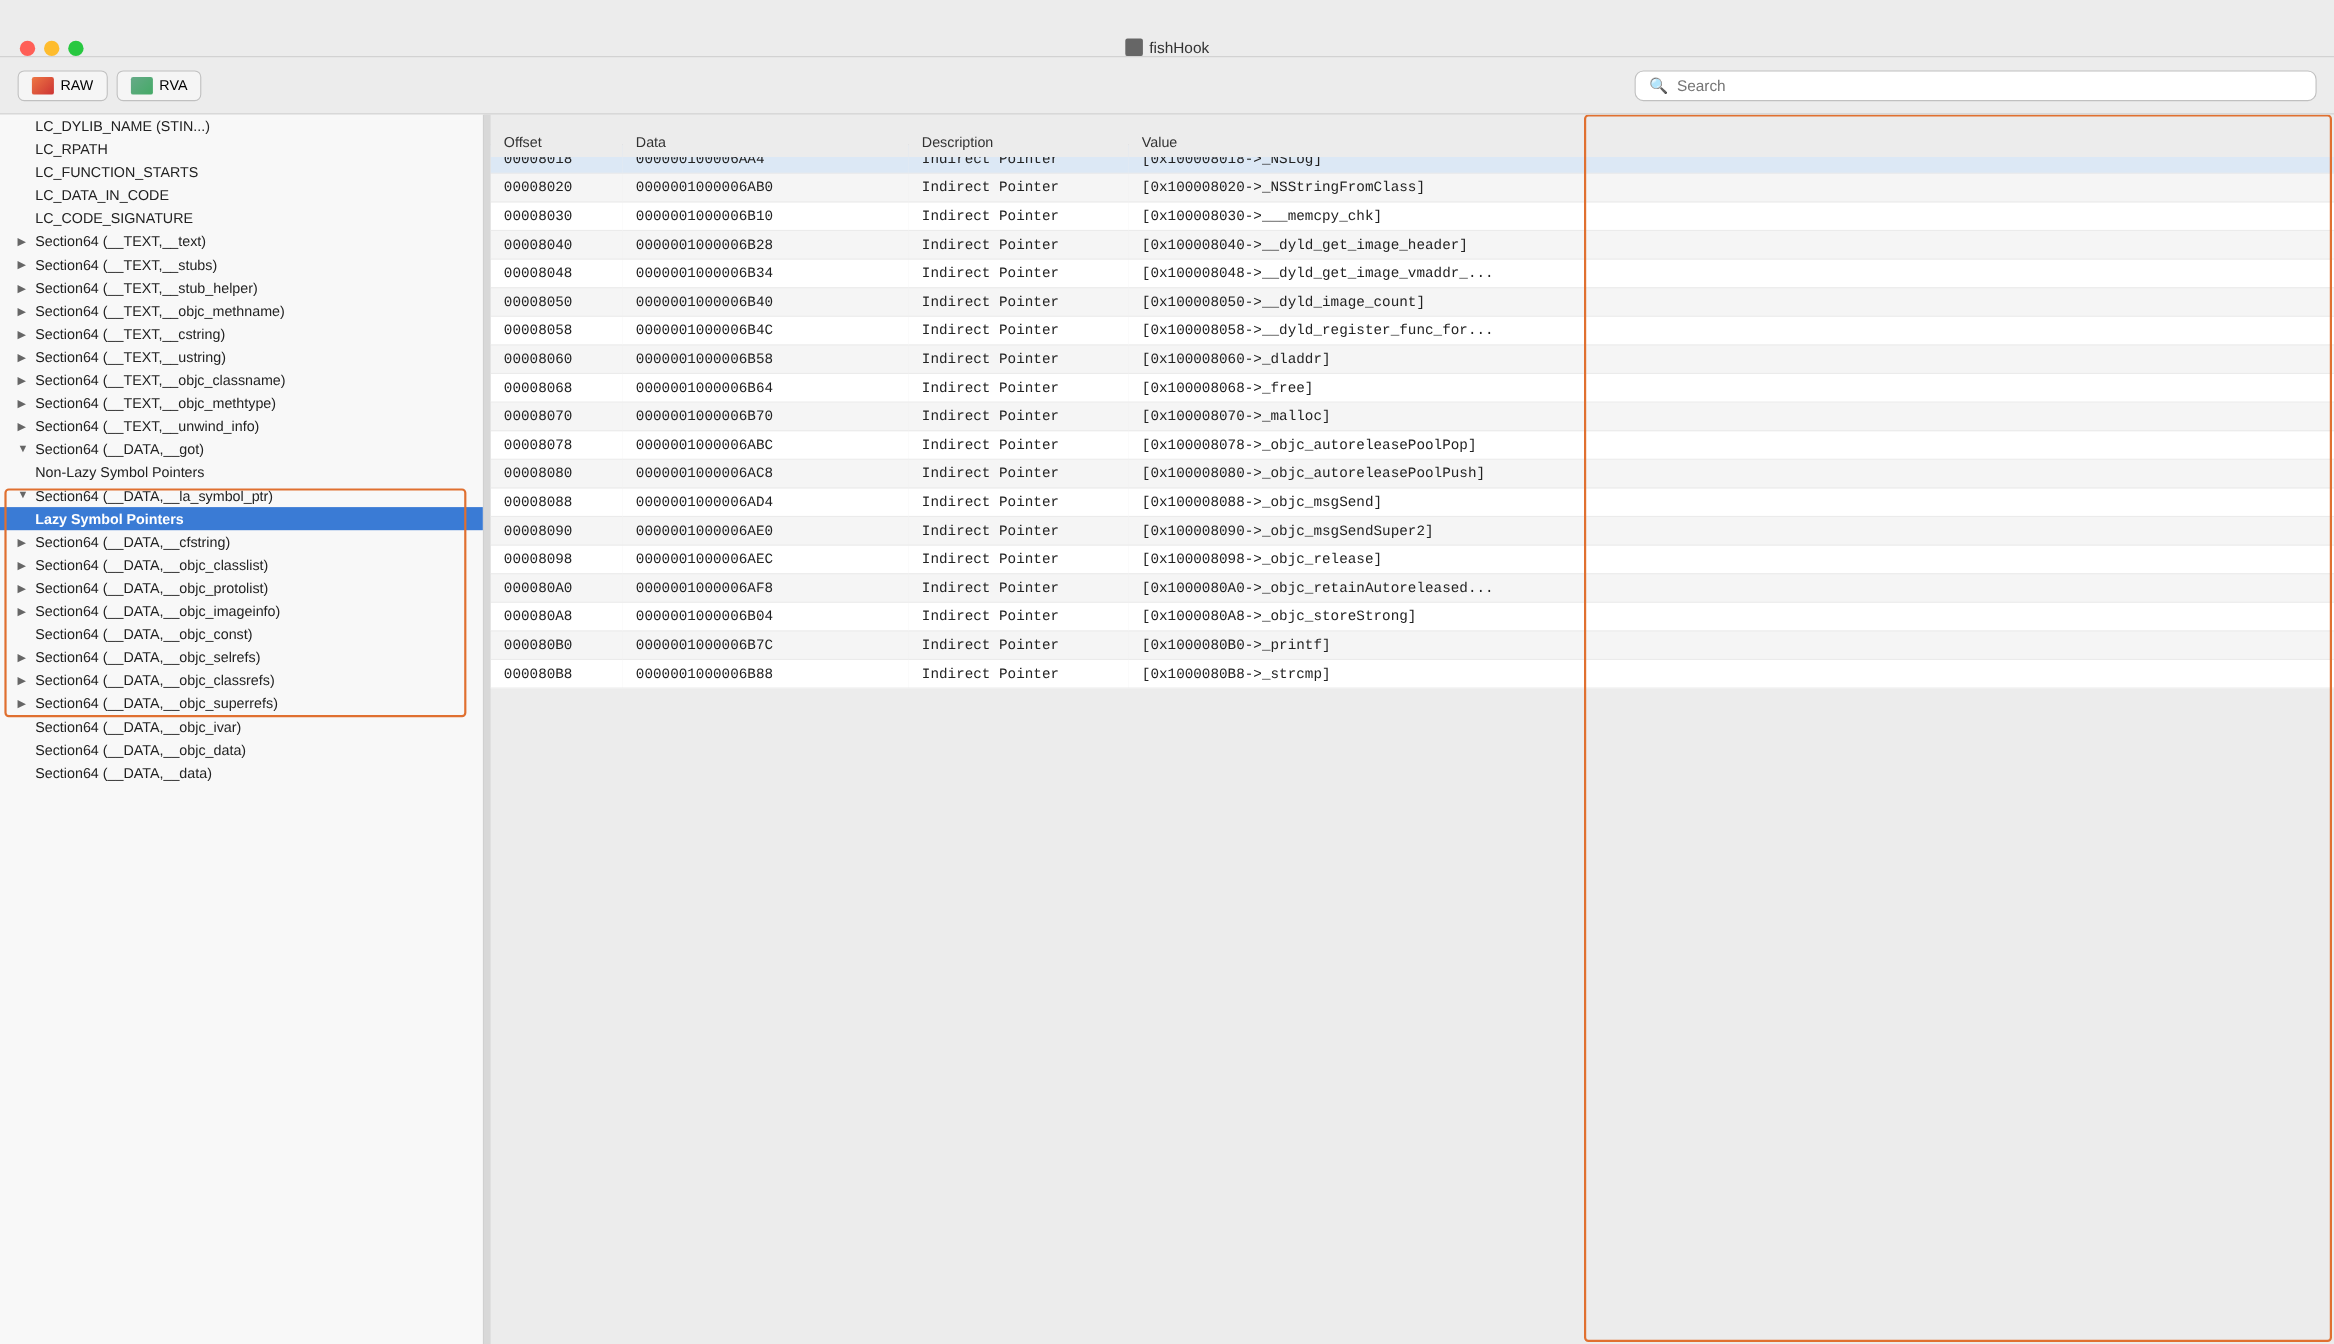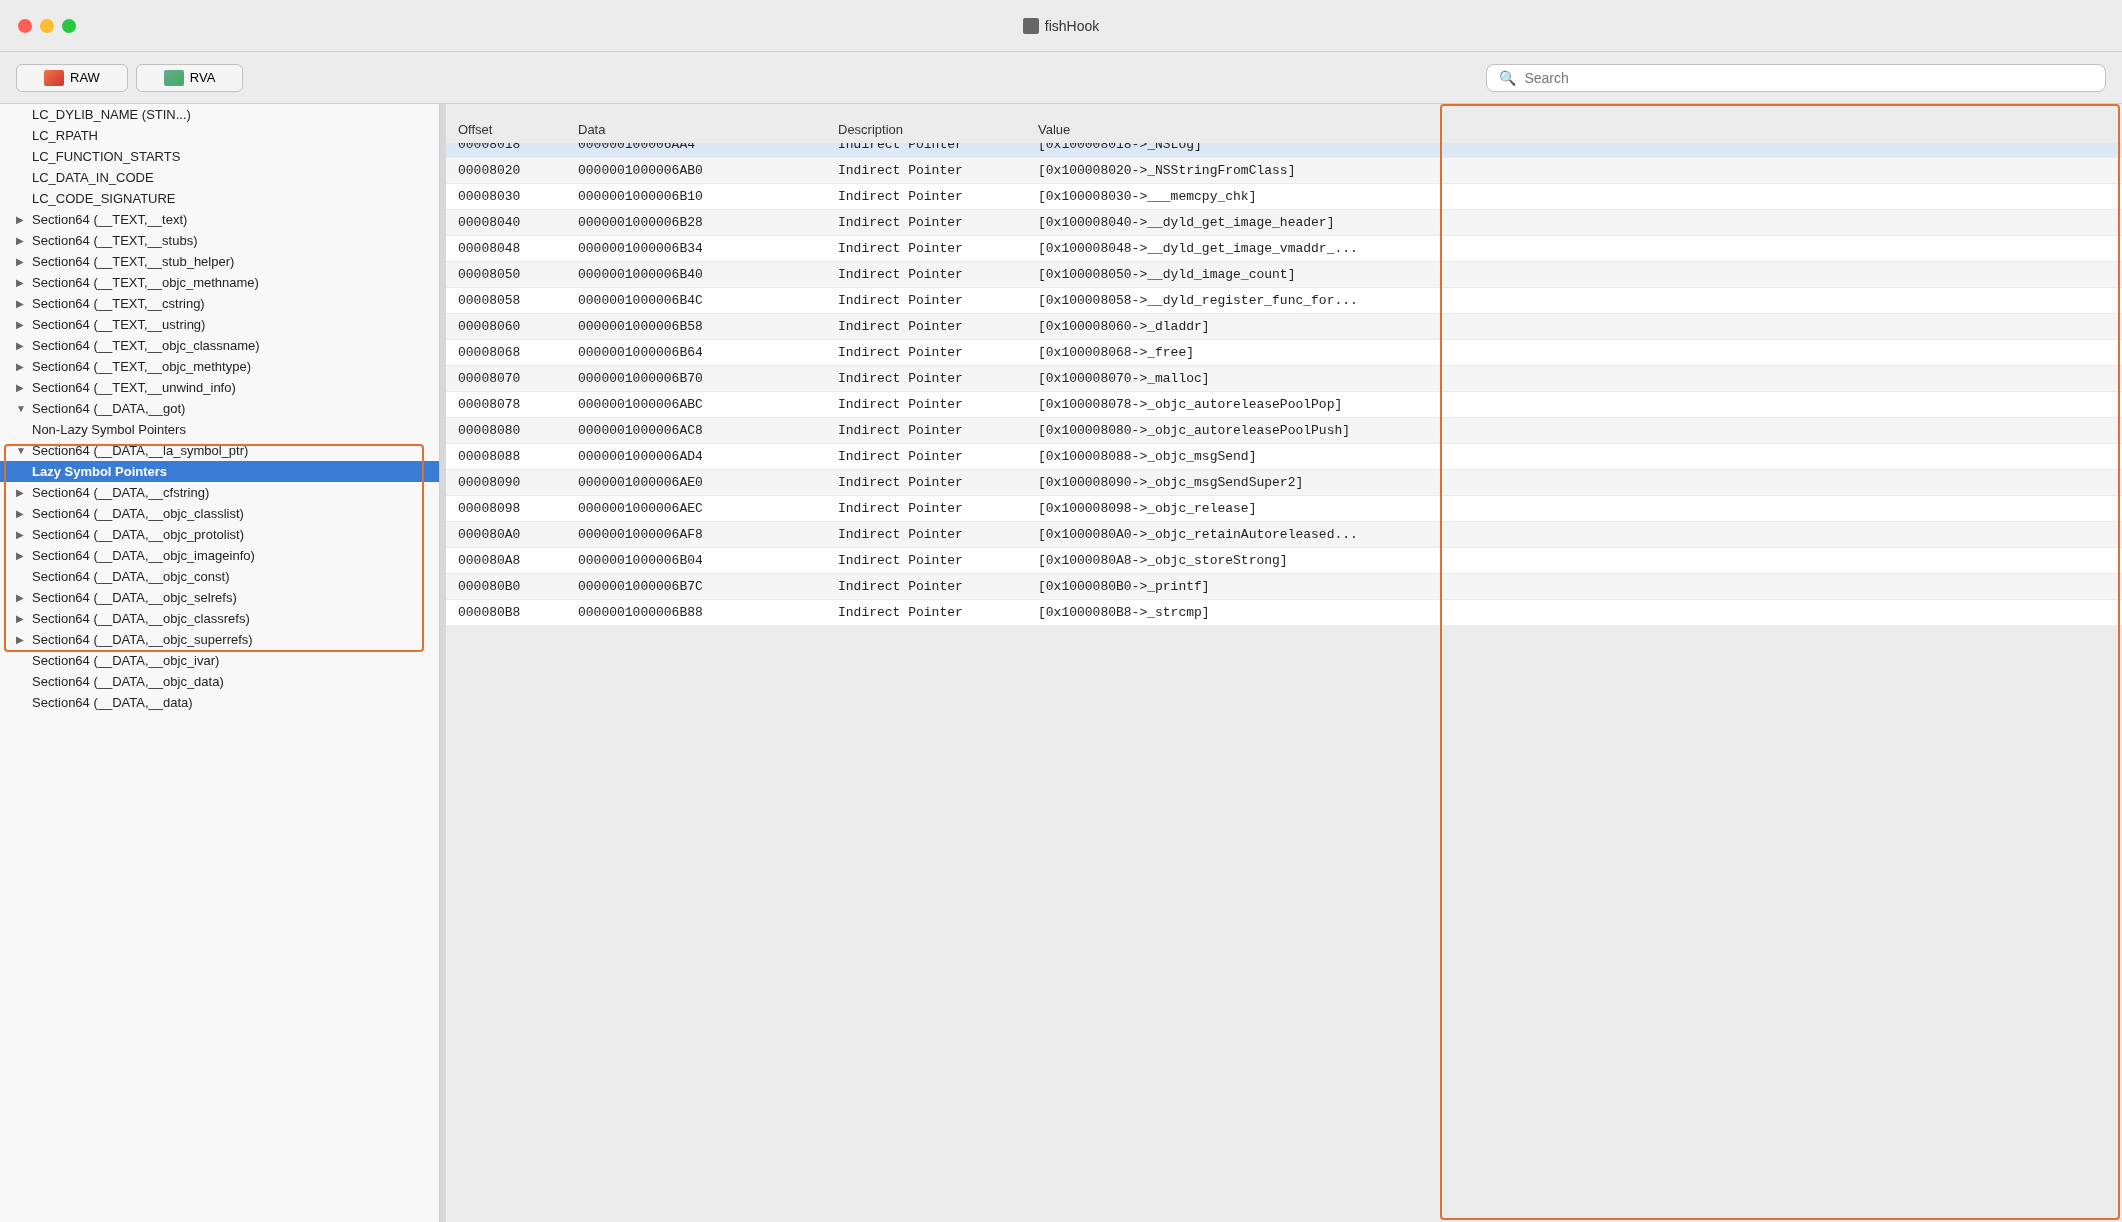--- a/index.html
+++ b/index.html
@@ -10,21 +10,21 @@
       height: 1222px;
       overflow: hidden;
       display: flex;
       flex-direction: column;
     }
     
     .titlebar {
       height: 52px;
       background: #ececec;
       display: flex;
-      align-items: center;
+      align-items: flex-end;
       justify-content: center;
       position: relative;
       flex-shrink: 0;
       border-bottom: 1px solid #d0d0d0;
     }
     .titlebar-controls {
       position: absolute;
       left: 18px;
       display: flex;
       gap: 8px;
@@ -60,21 +60,21 @@
       align-items: center;
       padding: 0 16px;
       gap: 8px;
       border-bottom: 1px solid #d0d0d0;
       flex-shrink: 0;
     }
     .toolbar-btn {
       display: flex;
       align-items: center;
       gap: 6px;
-      padding: 5px 27px;
+      padding: 5px 12px;
       background: #f5f5f5;
       border: 1px solid #c0c0c0;
       border-radius: 6px;
       font-size: 13px;
       cursor: pointer;
       font-weight: 500;
     }
     .toolbar-btn .btn-icon {
       width: 20px;
       height: 16px;

